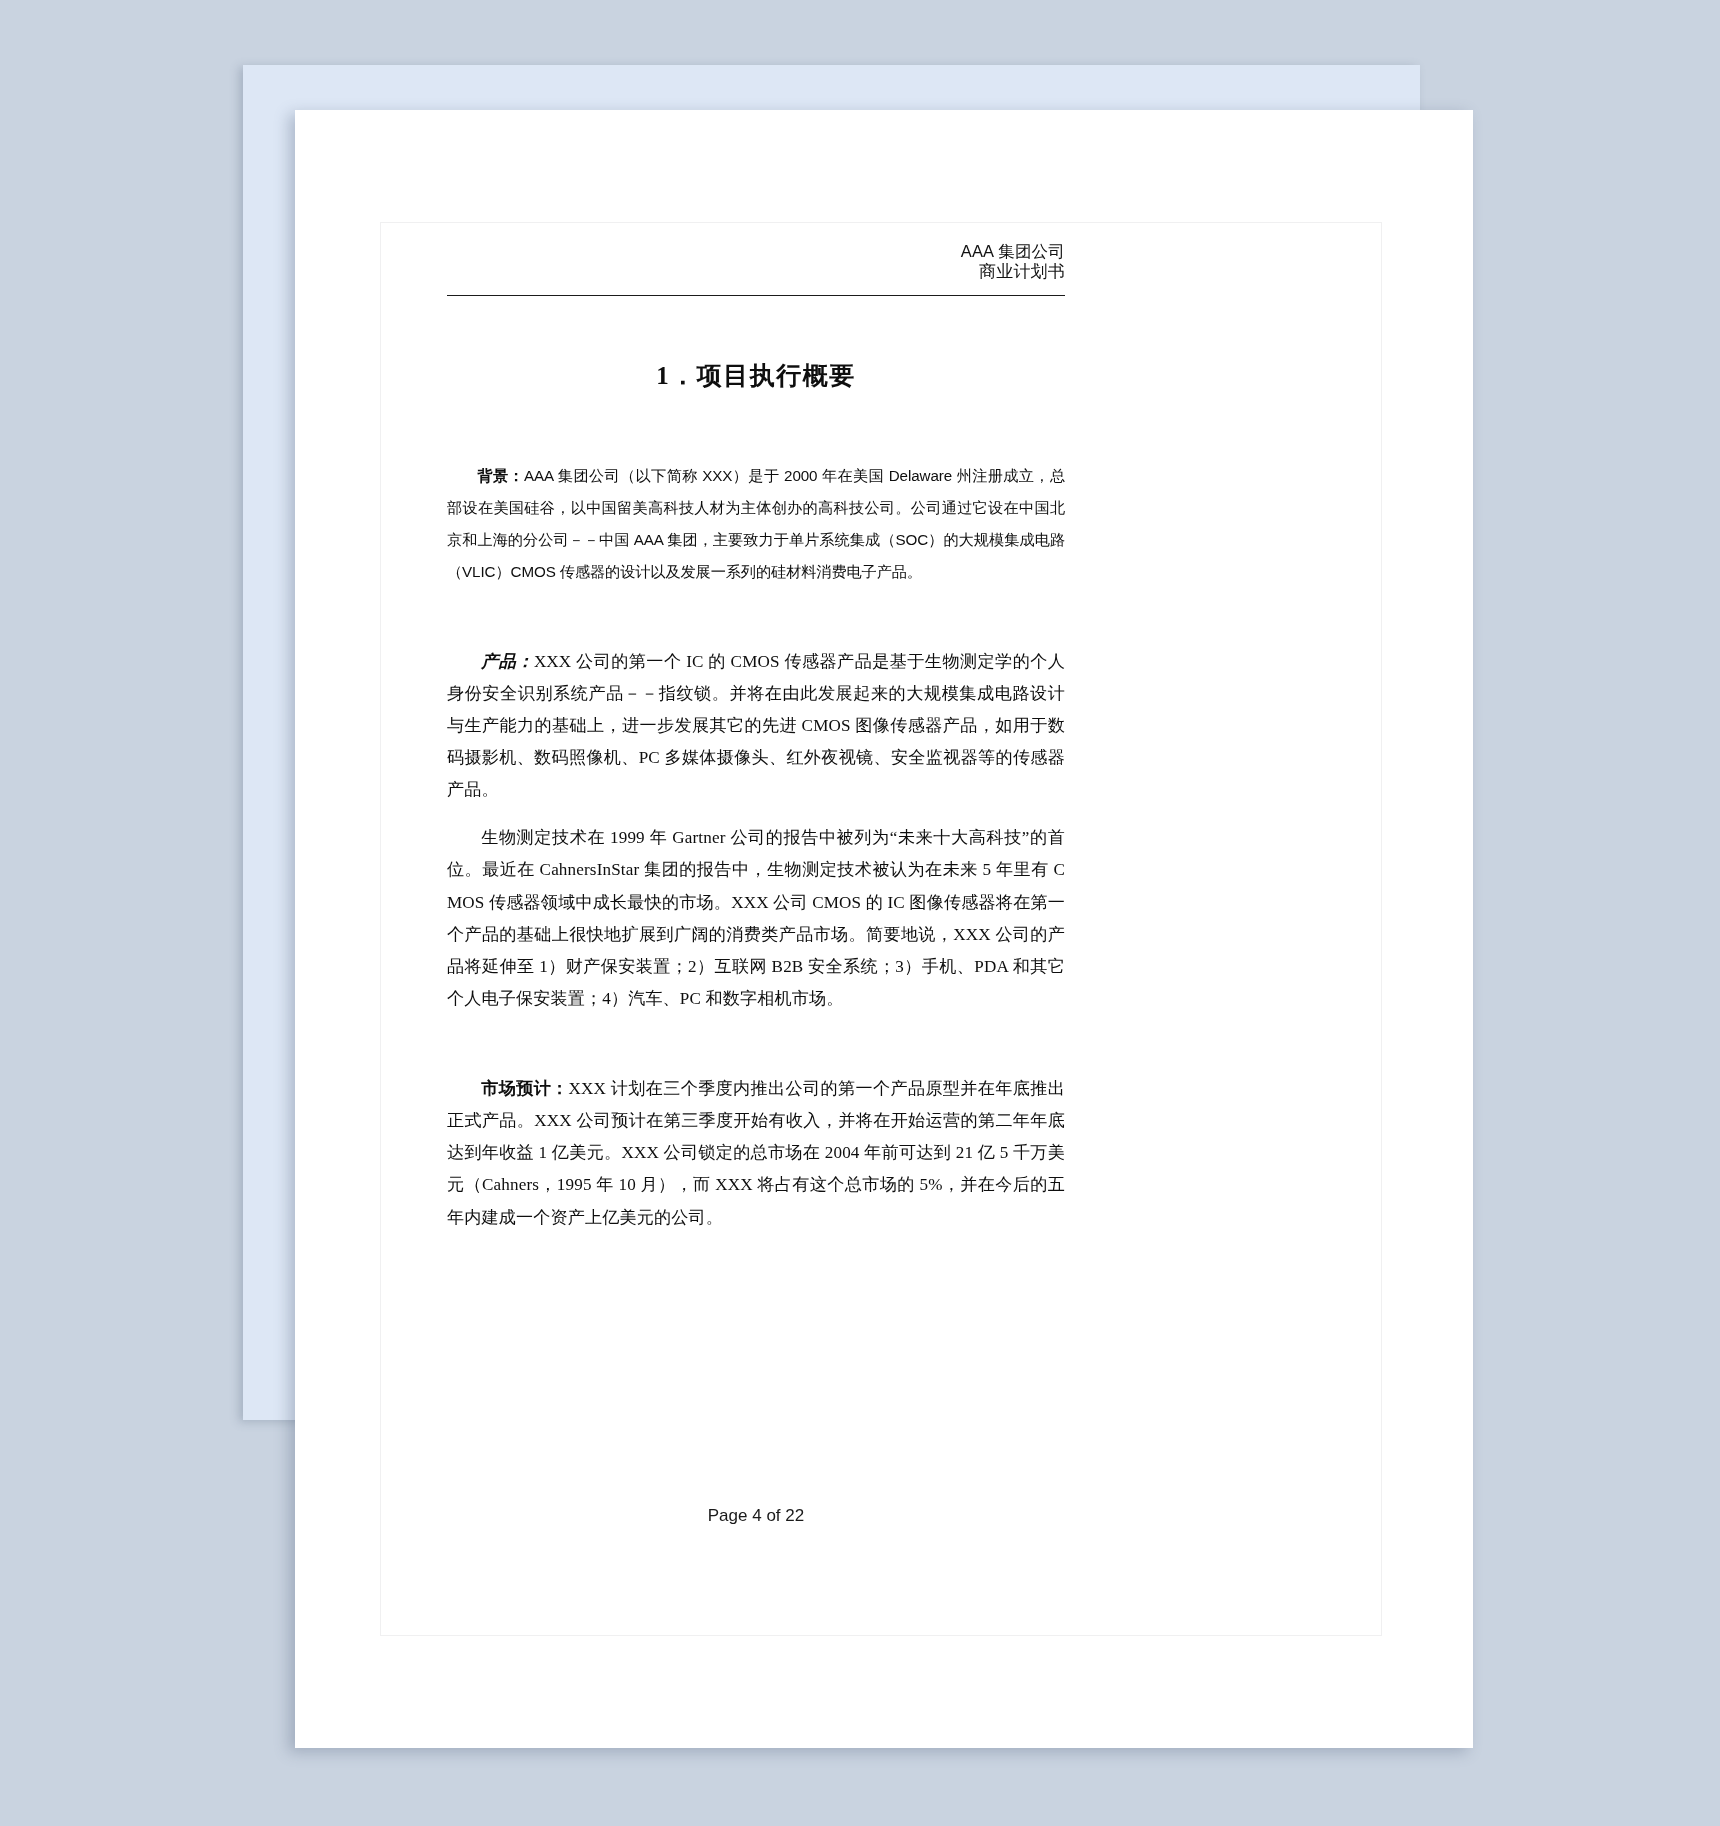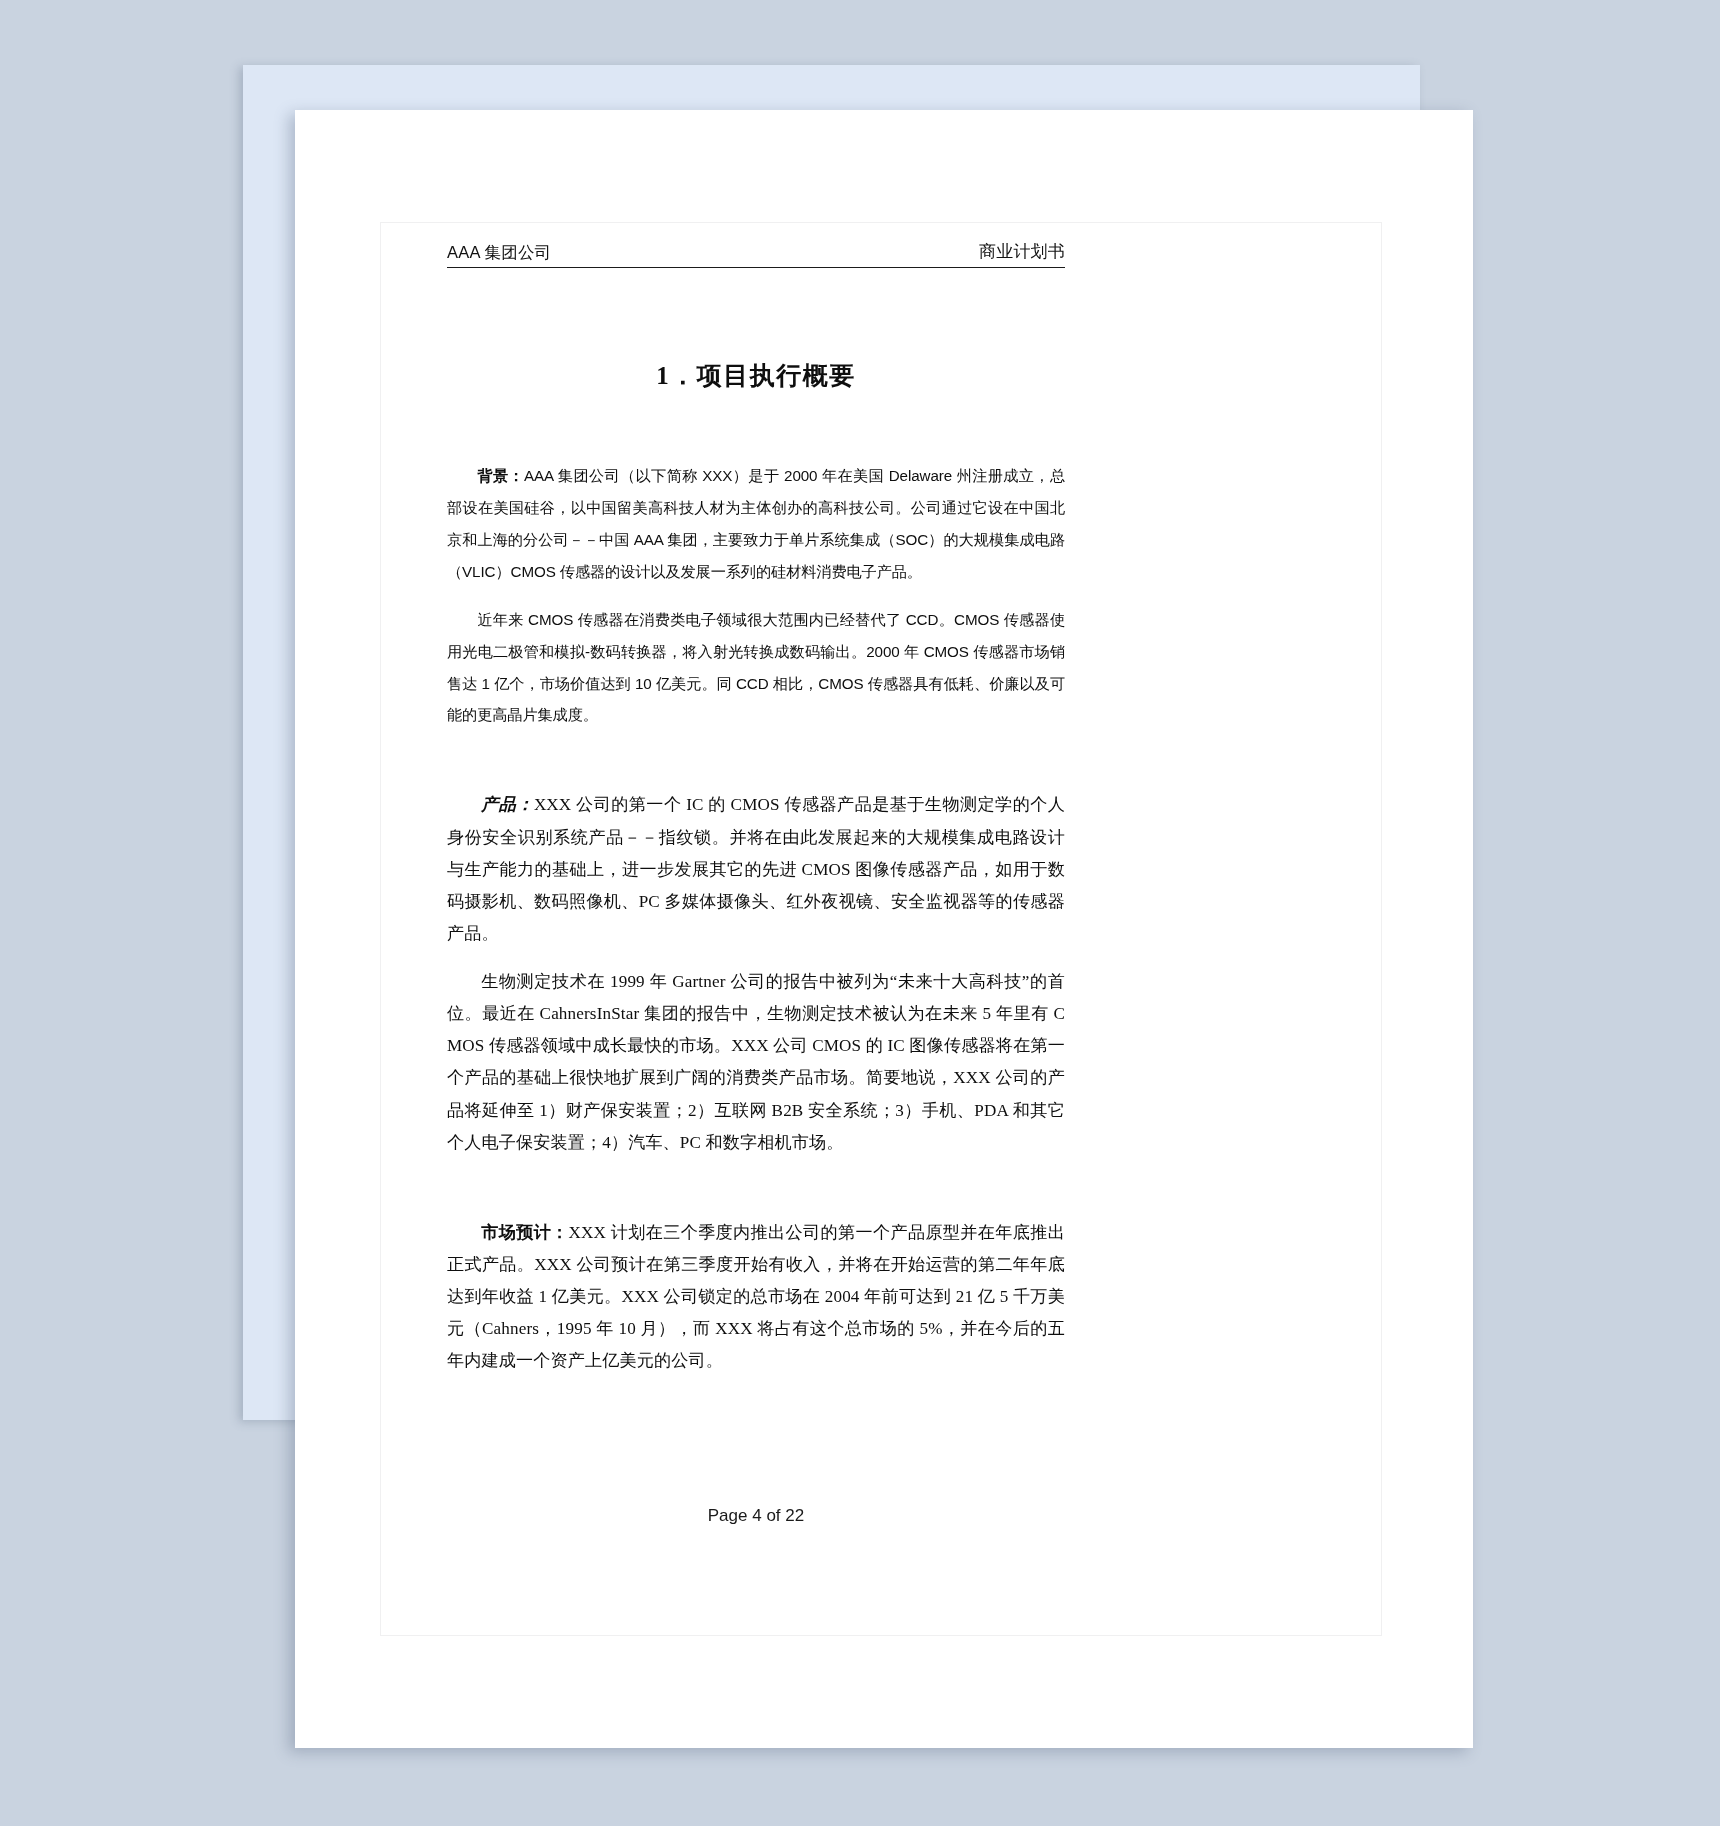--- a/index.html
+++ b/index.html
@@ -54,28 +54,29 @@
     box-sizing: border-box;
   }
 
   
   #doc-header {
     position: absolute;
     left: 152px;
     top: 132px;
     width: 618px;
     border-bottom: 1.4px solid #1b1b1b;
-    padding-bottom: 5px;
+    padding-bottom: 13px;
     display: flex;
     justify-content: space-between;
     align-items: flex-end;
     font-size: 17px;
     line-height: 1.2;
     color: #111;
     letter-spacing: 0.2px;
+    flex-direction: column;
   }
   #doc-header .hdr-left  { font-family: "Liberation Sans", "DejaVu Sans", sans-serif; font-size: 16.5px; }
   #doc-header .hdr-right { font-family: Liberation Sans, sans-serif; font-size: 17px; }
 
   
   #doc-body {
     position: absolute;
     left: 152px;
     top: 232px;
     width: 618px;
@@ -145,23 +146,20 @@
     </div>
 
     <div id="doc-body">
 
       <h1 id="section-title">1．项目执行概要</h1>
 
       <p class="para mono-ish">
         <span class="lead-bold">背景：</span><span>AAA 集团公司（以下简称 XXX）是于 2000 年在美国 Delaware 州注册成立，总部设在美国硅谷，以中国留美高科技人材为主体创办的高科技公司。公司通过它设在中国北京和上海的分公司－－中国 AAA 集团，主要致力于单片系统集成（SOC）的大规模集成电路（VLIC）CMOS 传感器的设计以及发展一系列的硅材料消费电子产品。</span>
       </p>
 
-      <p class="para mono-ish">
-        <span>近年来 CMOS 传感器在消费类电子领域很大范围内已经替代了 CCD。CMOS 传感器使用光电二极管和模拟-数码转换器，将入射光转换成数码输出。2000 年 CMOS 传感器市场销售达 1 亿个，市场价值达到 10 亿美元。同 CCD 相比，CMOS 传感器具有低耗、价廉以及可能的更高晶片集成度。</span>
-      </p>
 
       <p class="para gap-before-lg">
         <span class="lead-bold-italic">产品：</span><span>XXX 公司的第一个 IC 的 CMOS 传感器产品是基于生物测定学的个人身份安全识别系统产品－－指纹锁。并将在由此发展起来的大规模集成电路设计与生产能力的基础上，进一步发展其它的先进 CMOS 图像传感器产品，如用于数码摄影机、数码照像机、PC 多媒体摄像头、红外夜视镜、安全监视器等的传感器产品。</span>
       </p>
 
       <p class="para">
         <span>生物测定技术在 1999 年 Gartner 公司的报告中被列为“未来十大高科技”的首位。最近在 CahnersInStar 集团的报告中，生物测定技术被认为在未来 5 年里有 CMOS 传感器领域中成长最快的市场。XXX 公司 CMOS 的 IC 图像传感器将在第一个产品的基础上很快地扩展到广阔的消费类产品市场。简要地说，XXX 公司的产品将延伸至 1）财产保安装置；2）互联网 B2B 安全系统；3）手机、PDA 和其它个人电子保安装置；4）汽车、PC 和数字相机市场。</span>
       </p>
 
       <p class="para gap-before-lg">

